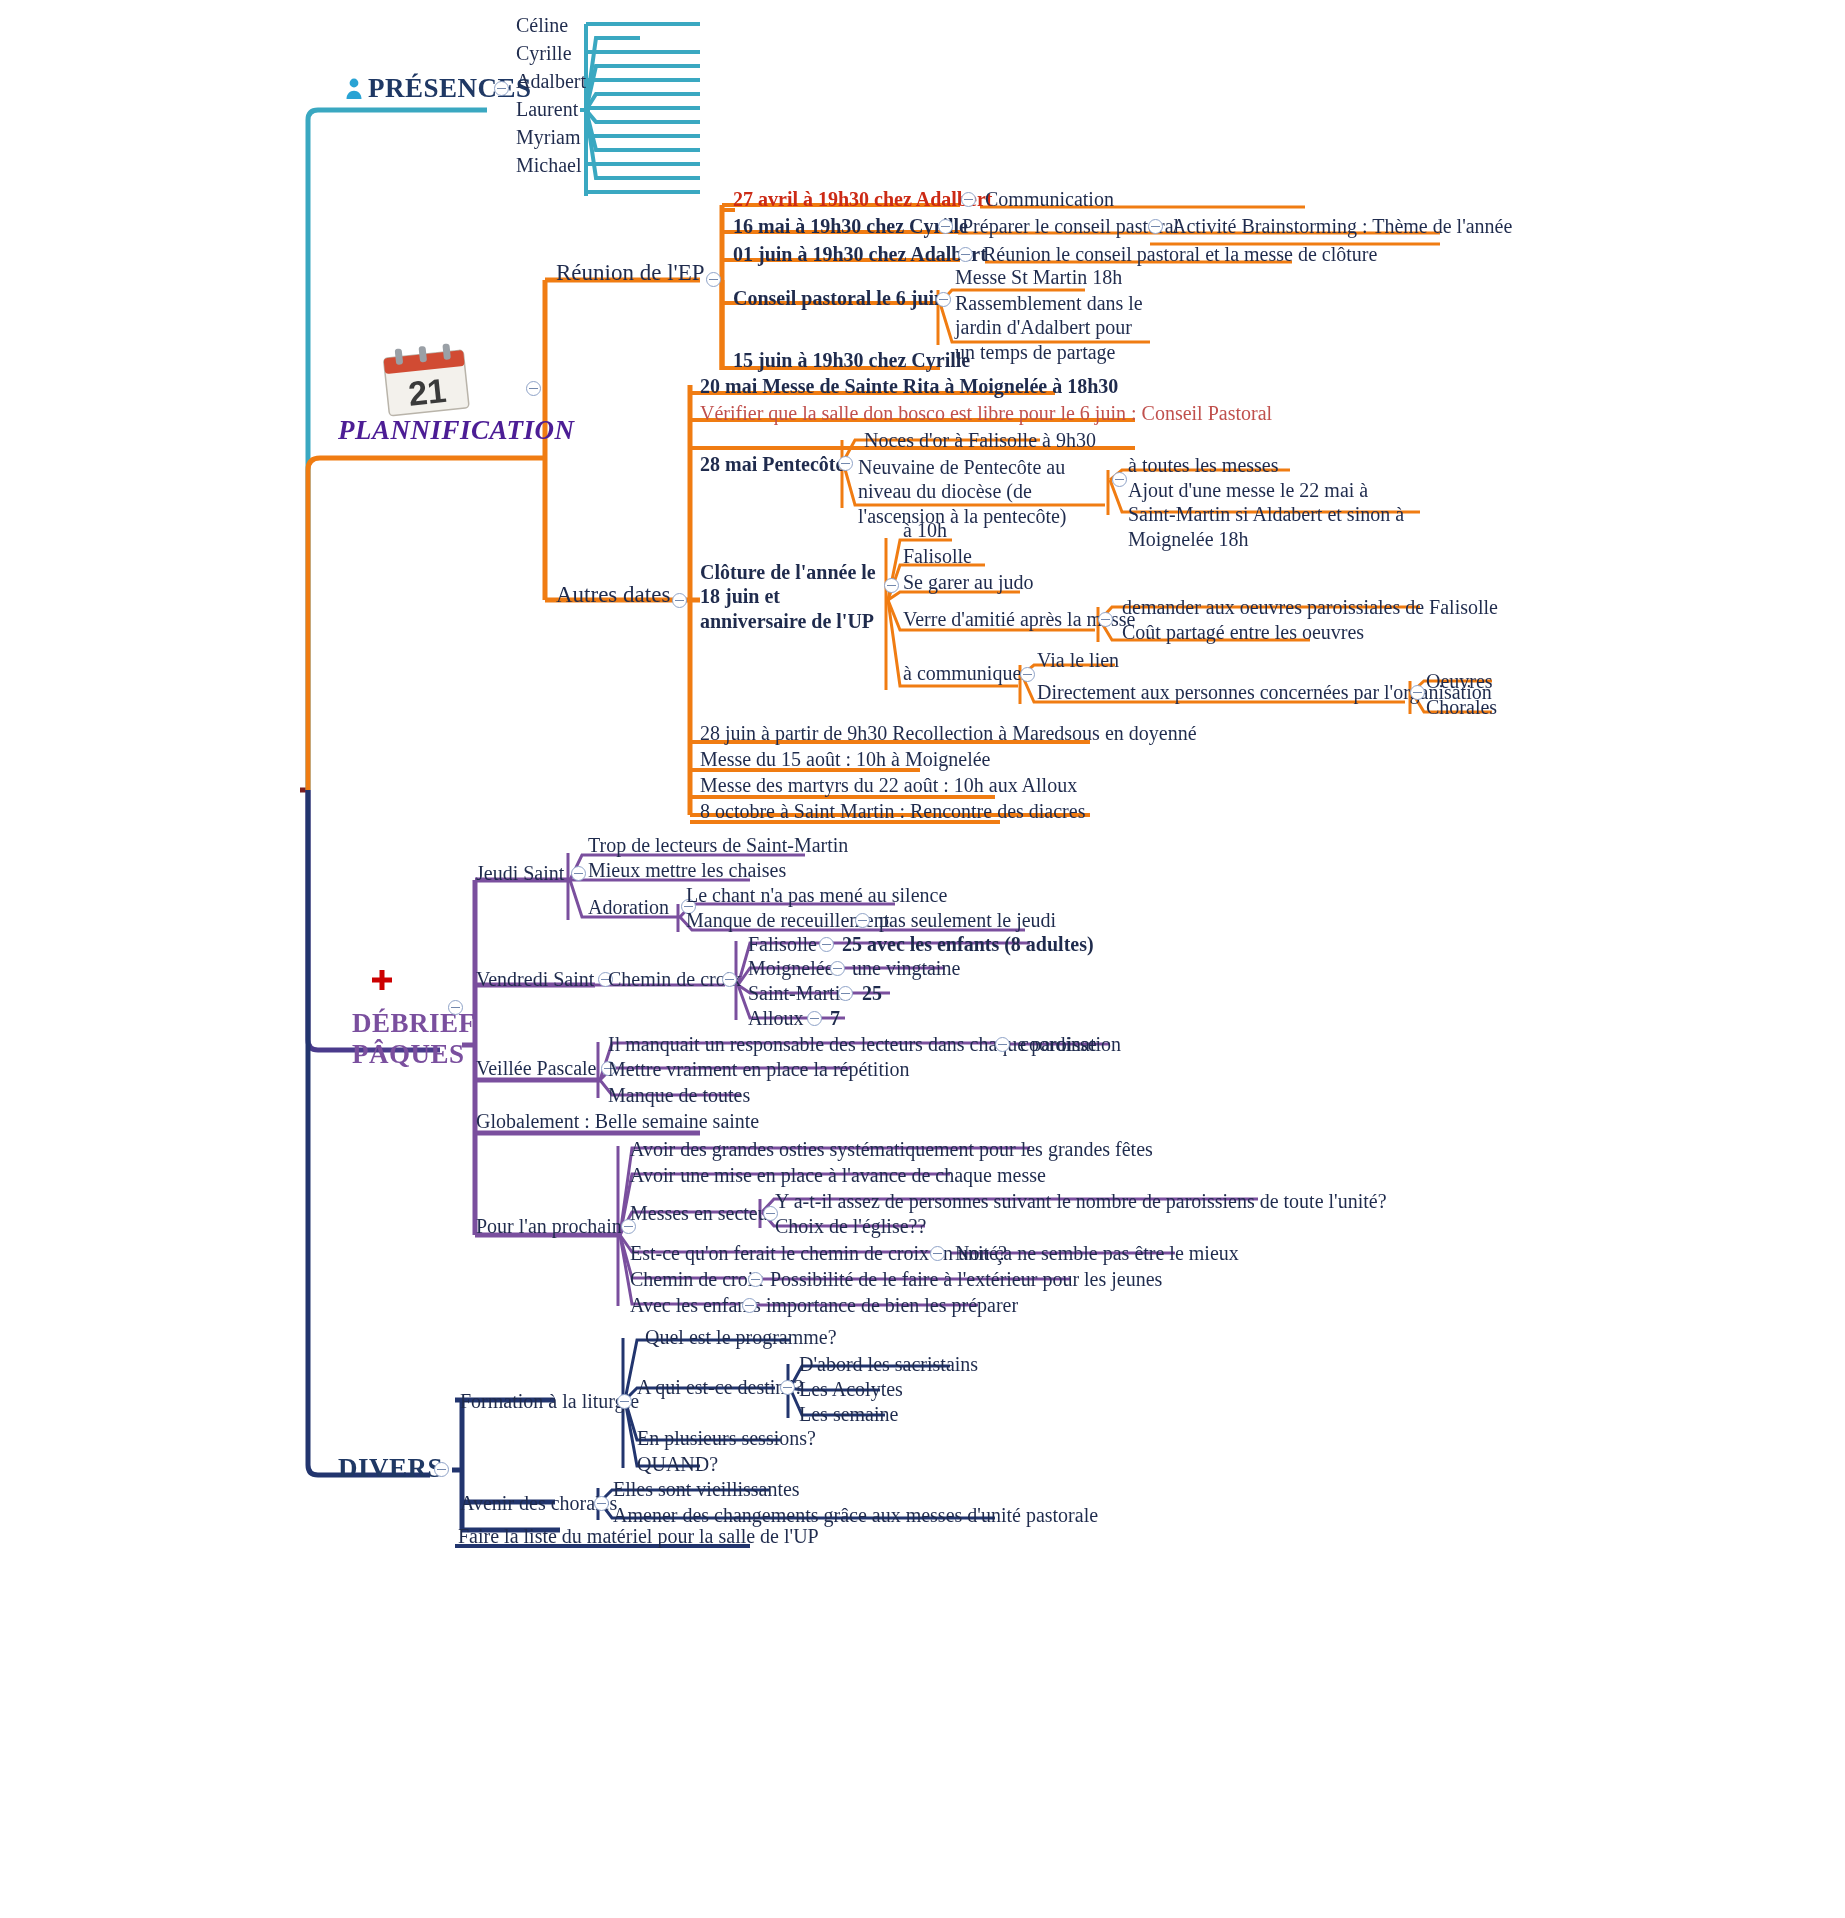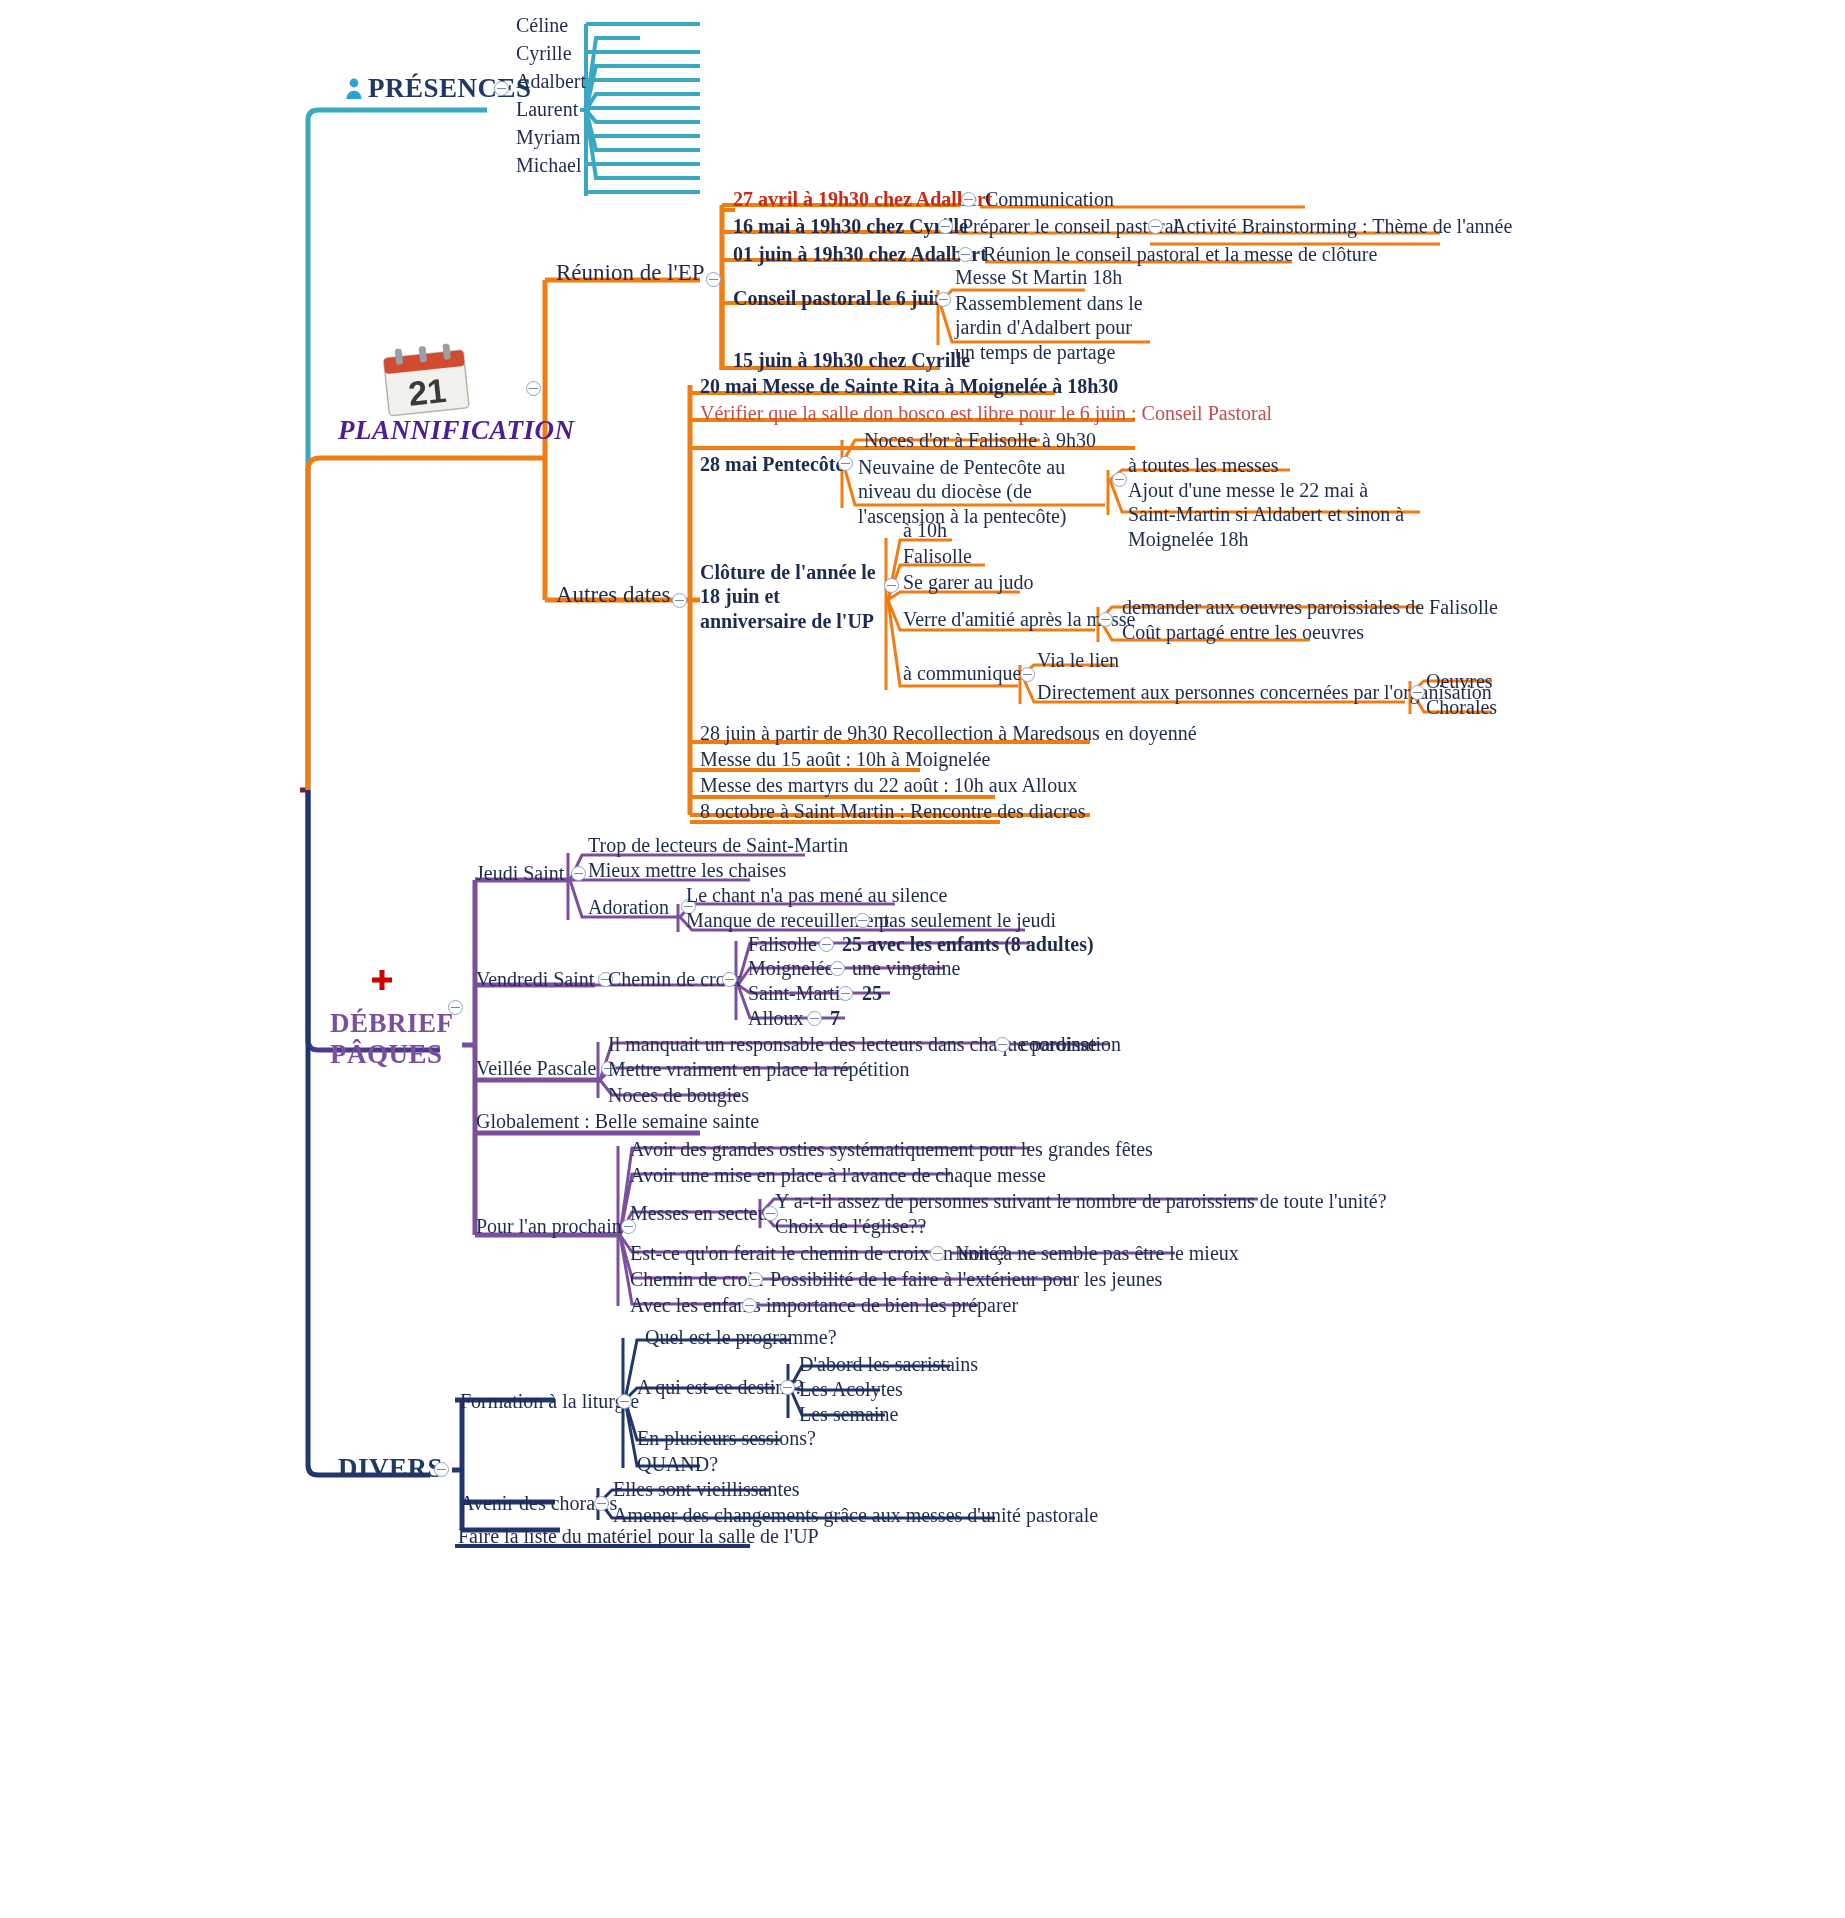--- a/index.html
+++ b/index.html
@@ -338,21 +338,21 @@
   <div class="node" style="left:1426px;top:695px;">Chorales</div>
 
   <div class="node" style="left:700px;top:721px;">28 juin à partir de 9h30 Recollection à Maredsous en doyenné</div>
   <div class="node" style="left:700px;top:747px;">Messe du 15 août : 10h à Moignelée</div>
   <div class="node" style="left:700px;top:773px;">Messe des martyrs du 22 août : 10h aux Alloux</div>
   <div class="node" style="left:700px;top:799px;">8 octobre à Saint Martin : Rencontre des diacres</div>
 
   <svg class="ico cross-icon" style="left:370px;top:968px;" viewBox="0 0 24 24">
     <path d="M9.5 2h5v7.5H22v5h-7.5V22h-5v-7.5H2v-5h7.5z" fill="#cc0000"></path>
   </svg>
-  <div class="node lvl1 c-debrief wrap" style="left:330px;top:1008px;width:120px;line-height:1.15;">
+  <div class="node lvl1 c-debrief wrap" style="left:352px;top:1008px;width:120px;line-height:1.15;">
     <span>DÉBRIEF PÂQUES</span>
   </div>
   <div class="tgl" style="left:448px;top:1000px;"></div>
 
   <div class="node" style="left:476px;top:861px;">Jeudi Saint</div>
   <div class="tgl" style="left:571px;top:866px;"></div>
   <div class="node" style="left:588px;top:833px;">Trop de lecteurs de Saint-Martin</div>
   <div class="node" style="left:588px;top:858px;">Mieux mettre les chaises</div>
   <div class="node" style="left:588px;top:895px;">Adoration</div>
   <div class="tgl" style="left:681px;top:899px;"></div>
@@ -381,21 +381,21 @@
   <div class="node" style="left:748px;top:1006px;">Alloux</div>
   <div class="tgl" style="left:807px;top:1011px;"></div>
   <div class="node bold" style="left:830px;top:1006px;">7</div>
 
   <div class="node" style="left:476px;top:1056px;">Veillée Pascale</div>
   <div class="tgl" style="left:601px;top:1061px;"></div>
   <div class="node" style="left:608px;top:1032px;">Il manquait un responsable des lecteurs dans chaque paroisse</div>
   <div class="tgl" style="left:995px;top:1037px;"></div>
   <div class="node" style="left:1020px;top:1032px;">coordination</div>
   <div class="node" style="left:608px;top:1057px;">Mettre vraiment en place la répétition</div>
-  <div class="node" style="left:608px;top:1083px;">Noces de bougies</div>
+  <div class="node" style="left:608px;top:1083px;">Manque de toutes</div>
 
   <div class="node" style="left:476px;top:1109px;">Globalement : Belle semaine sainte</div>
 
   <div class="node" style="left:476px;top:1214px;">Pour l'an prochain</div>
   <div class="tgl" style="left:621px;top:1219px;"></div>
   <div class="node" style="left:630px;top:1137px;">Avoir des grandes osties systématiquement pour les grandes fêtes</div>
   <div class="node" style="left:630px;top:1163px;">Avoir une mise en place à l'avance de chaque messe</div>
   <div class="node" style="left:630px;top:1201px;">Messes en secteur</div>
   <div class="tgl" style="left:763px;top:1206px;"></div>
   <div class="node" style="left:775px;top:1189px;">Y a-t-il assez de personnes suivant le nombre de paroissiens de toute l'unité?</div>

